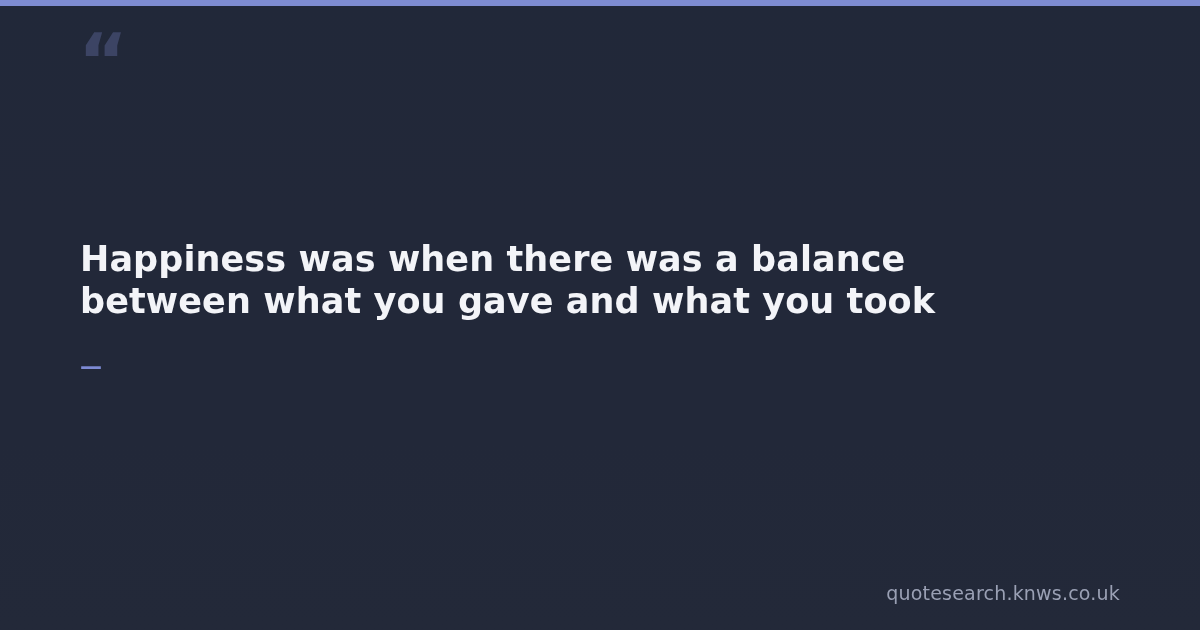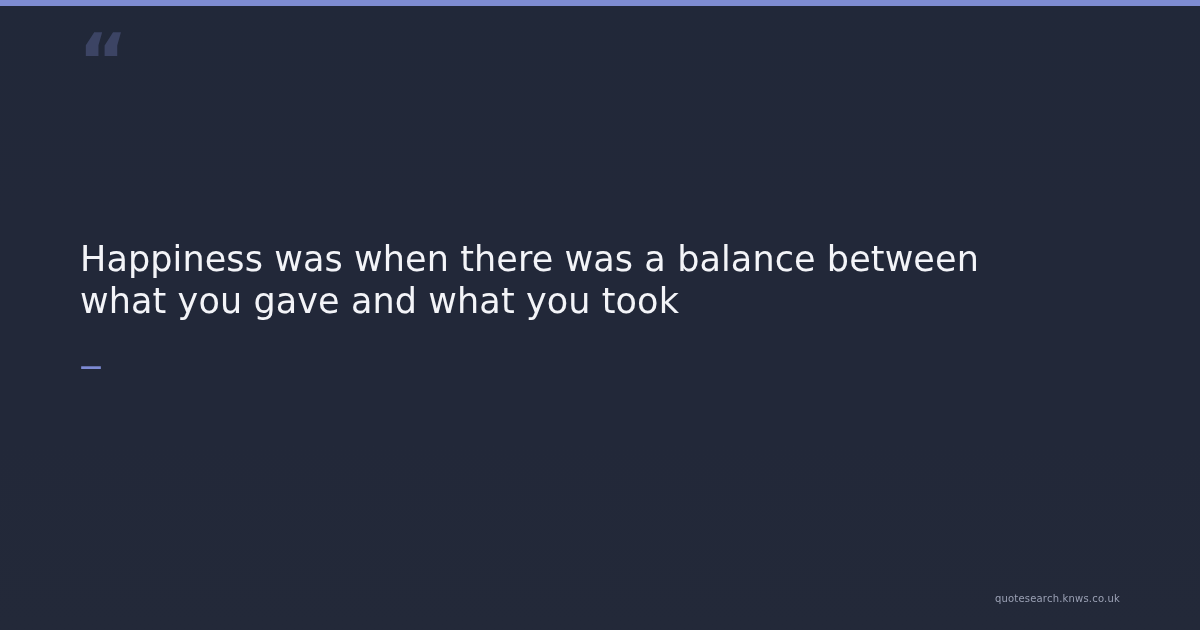--- a/index.html
+++ b/index.html
@@ -50,21 +50,21 @@
     position: absolute;
     left: 80px;
     top: 238px;
     width: 1000px;
   }
 
   .quote-text {
     margin: 0;
     font-family: "DejaVu Sans", sans-serif;
     font-size: 35px;
-    font-weight: 400;
+    font-weight: 700;
     line-height: 42px;
     color: #f3f4f8;
     letter-spacing: 0.1px;
     max-width: 980px;
   }
 
   .attribution {
     margin: 0;
     padding-top: 32px;
     display: flex;
@@ -81,21 +81,21 @@
     color: #7d8ad4;
     margin-right: 10px;
     font-weight: 700;
   }
 
   .watermark {
     position: absolute;
     right: 80px;
     bottom: 26px;
     font-family: "DejaVu Sans", sans-serif;
-    font-size: 10px;
+    font-size: 19px;
     font-weight: 400;
     color: #9aa0b4;
     letter-spacing: 0.2px;
   }
 </style>
 </head>
 <body>
 
 <div class="card">
 

